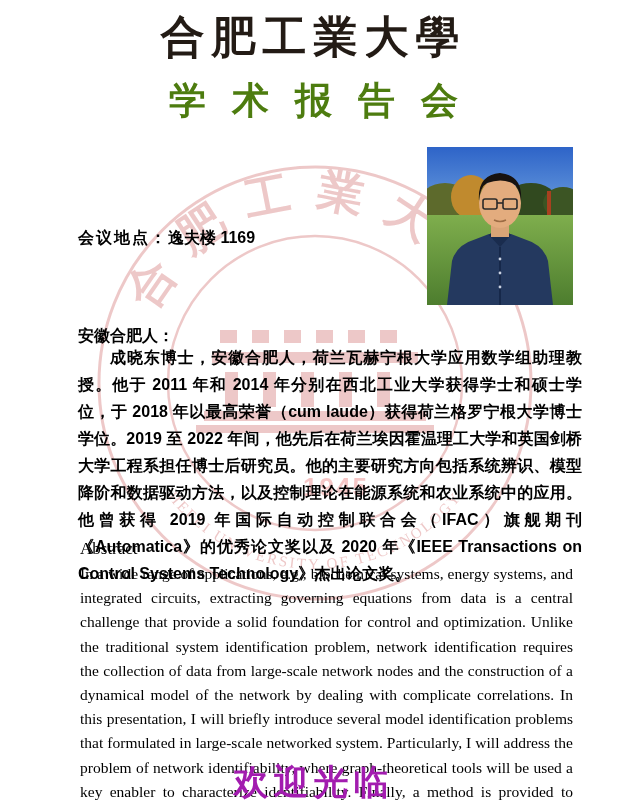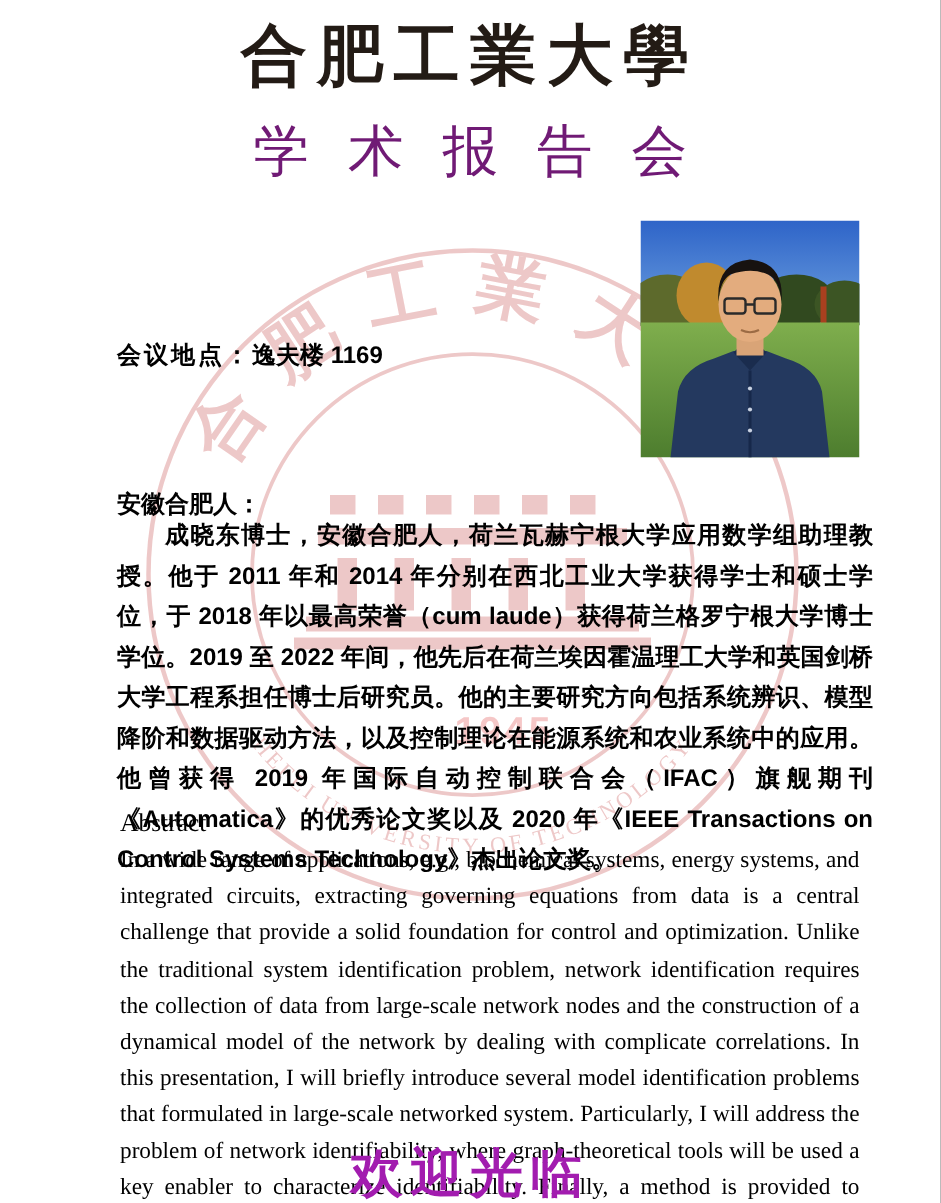--- a/index.html
+++ b/index.html
@@ -12,21 +12,21 @@
   .watermark{position:absolute;left:92px;top:158px;width:446px;height:452px;
     opacity:.5;pointer-events:none;}
   
   .calligraphy{
     position:absolute;top:12px;left:0;width:100%;text-align:center;
     font-family:cursive;font-weight:700;font-size:44px;line-height:52px;
     color:#231b15;letter-spacing:7px;
   }
   .main-title{
     position:absolute;top:78px;left:0;width:100%;text-align:center;
-    font-weight:400;font-size:37px;line-height:46px;color:#701a75;
+    font-weight:700;font-size:37px;line-height:46px;color:#4d7c0f;
     letter-spacing:26px;text-indent:26px;
   }
   
   .info-row{position:absolute;left:78px;font-size:16px;font-weight:700;line-height:22px;}
   .info-topic{top:134px;width:352px;text-align:justify;}
   .info-time{top:182px;}
   .info-venue{top:227px;}
   .info-speaker{top:268px;}
   .info-label{letter-spacing:2px;}
   .en-serif{font-family:"Liberation Serif",serif;}

